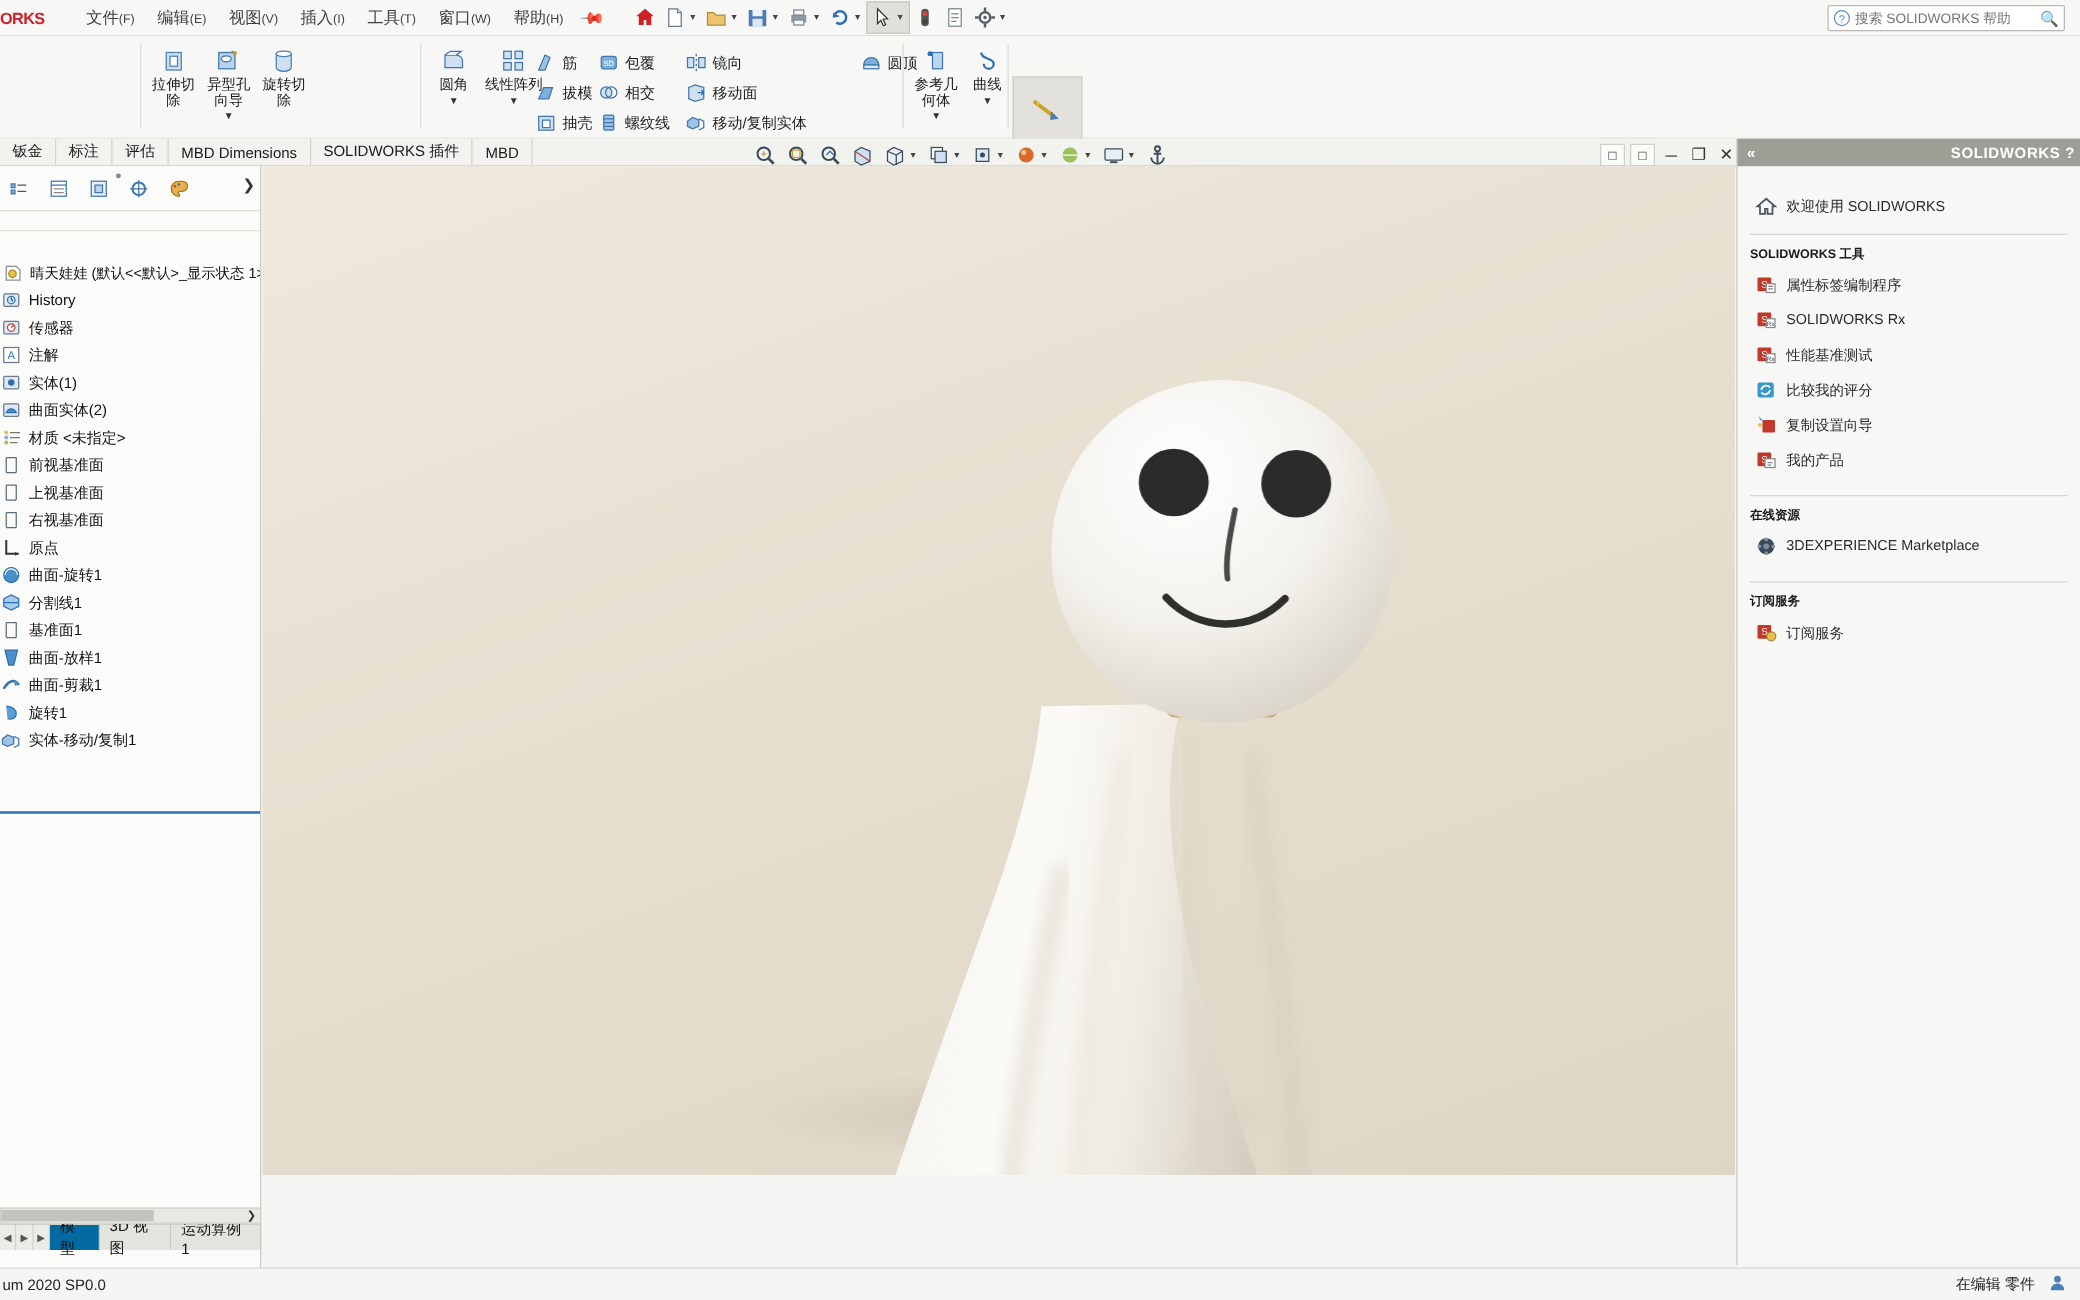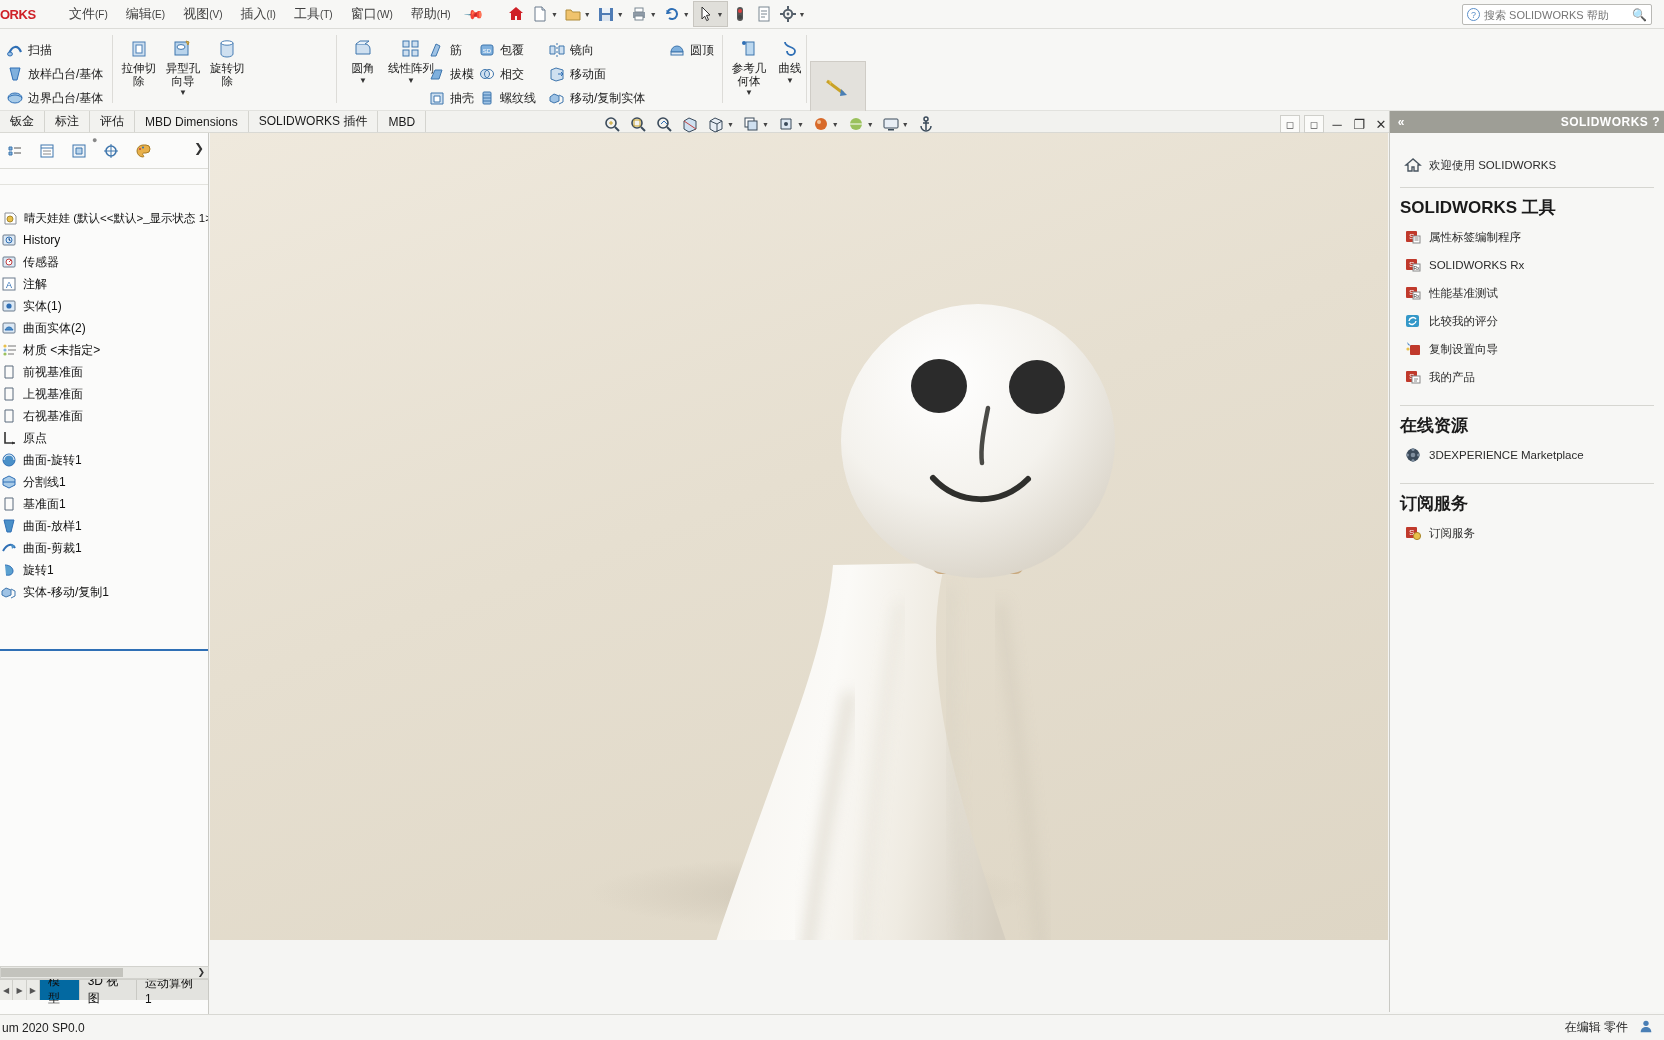--- a/index.html
+++ b/index.html
@@ -108,21 +108,21 @@
   
   #taskpane{ position:absolute; left:1389px; top:111px; width:275px; bottom:28px;
      background:#f7f7f5; border-left:1px solid #c9c9c4; }
   #tp-header{ height:22px; background:#9e9e96; display:flex; align-items:center;
      color:#fff; font-size:12px; font-weight:bold; }
   #tp-collapse{ width:22px; text-align:center; font-size:12px; color:#fff; }
   #tp-title{ flex:1; text-align:right; padding-right:4px; letter-spacing:0.5px; overflow:hidden; }
   #tp-body{ padding:18px 0 0 0; }
   .tprow{ display:flex; align-items:center; gap:7px; font-size:11.5px; color:#2b2b2b;
      padding:5px 0 5px 14px; white-space:nowrap; cursor:default; }
-  .tpsec{ font-size:17px; font-weight:bold; color:#1a1a1a; padding:4px 0 4px 10px; }
+  .tpsec{ font-size:10px; font-weight:bold; color:#1a1a1a; padding:4px 0 4px 10px; }
   .tprule{ height:1px; background:#d6d6d1; margin:8px 10px 4px 10px; }
 
   
   #statusbar{ position:absolute; left:0; bottom:0; width:1664px; height:26px;
      background:#f5f5f3; border-top:1px solid #d8d8d3; display:flex; align-items:center;
      font-size:12px; color:#222; }
   #status-left{ padding-left:2px; white-space:nowrap; }
   #status-right{ margin-left:auto; display:flex; align-items:center; gap:10px; padding-right:10px; }
 </style>
 </head>
@@ -216,42 +216,20 @@
 
   <div id="searchbox">
     <span class="q">?</span>
     <input style="border: none; outline: none; width: 140px; font-size: 11px; color: rgb(85, 85, 85); background: transparent; font-family: &quot;Liberation Sans&quot;, sans-serif;" placeholder="搜索 SOLIDWORKS 帮助">
     <span class="mag">🔍</span>
   </div>
 </div>
 
 <div id="ribbon">
 
-  <div class="rgroup" style="left:6px;width:108px;padding-top:9px;">
-    <div class="ritem">
-      <svg class="icn" viewBox="0 0 18 18">
-          <path d="M3 13c3-9 9-9 12-2" fill="none" stroke="#2f6fb5" stroke-width="2.2"></path>
-          <ellipse cx="4" cy="13" rx="2.4" ry="2" fill="#9fc3e5" stroke="#2f6fb5"></ellipse>
-        </svg>
-      <span class="lbl">扫描</span>
-    </div>
-    <div class="ritem">
-      <svg class="icn" viewBox="0 0 18 18">
-          <path d="M4 3h10l-3 12H7z" fill="#7fb0dd" stroke="#2f6fb5"></path>
-        </svg>
-      <span class="lbl">放样凸台/基体</span>
-    </div>
-    <div class="ritem">
-      <svg class="icn" viewBox="0 0 18 18">
-          <ellipse cx="9" cy="9" rx="7" ry="5" fill="#a8cbe8" stroke="#2f6fb5"></ellipse>
-          <path d="M2 9c3-4 11-4 14 0" fill="none" stroke="#2f6fb5"></path>
-        </svg>
-      <span class="lbl">边界凸台/基体</span>
-    </div>
-  </div>
 
   <div class="rsep" style="left:112px;"></div>
 
   <div class="rgroup" style="left:118px;width:130px;padding-top:8px;display:flex;gap:3px;">
     <div class="rbig">
       <div class="ico">
         <svg width="22" height="22" viewBox="0 0 22 22">
             <rect x="5" y="4" width="12" height="14" fill="#cfe0f0" stroke="#4a7fb5"></rect>
             <rect x="8" y="7" width="6" height="8" fill="#fff" stroke="#4a7fb5"></rect>
           </svg>
@@ -374,21 +352,21 @@
     </div>
     <div class="ritem">
       <svg class="icn" viewBox="0 0 18 18">
           <path d="M2 8l4-3 5 2v5l-5 2-4-2z" fill="#9fc3e5" stroke="#3f76ad"></path>
           <path d="M11 6l4 2v5l-4 2" fill="none" stroke="#3f76ad"></path>
         </svg>
       <span class="lbl">移动/复制实体</span>
     </div>
   </div>
 
-  <div class="rgroup" style="left:668px;width:62px;padding-top:9px;">
+  <div class="rgroup" style="left:688px;width:62px;padding-top:9px;">
     <div class="ritem">
       <svg class="icn" viewBox="0 0 18 18">
           <path d="M3 11a6 6 0 0 1 12 0z" fill="#7fb0dd" stroke="#3f76ad"></path>
           <rect x="3" y="11" width="12" height="3" fill="#dfe9f3" stroke="#3f76ad"></rect>
         </svg>
       <span class="lbl">圆顶</span>
     </div>
   </div>
 
   <div class="rsep" style="left:722px;"></div>

